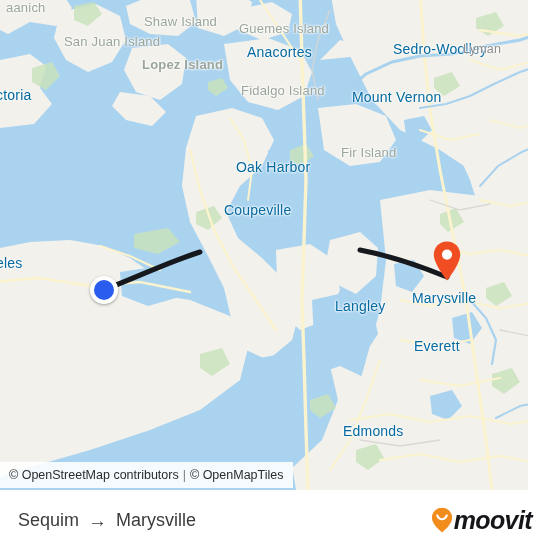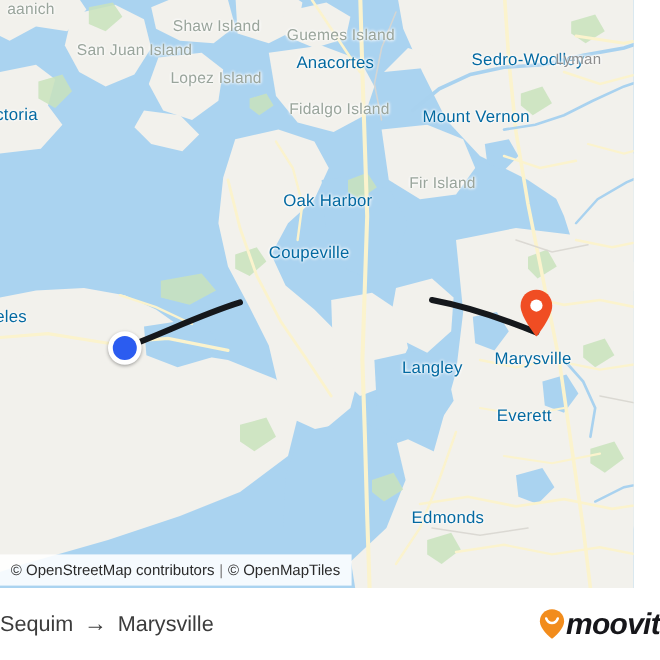--- a/index.html
+++ b/index.html
@@ -64,21 +64,21 @@
     display:flex;align-items:center;
     padding:0 10px 0 9px;
     font-size:12.5px;color:#2b2b2b;white-space:nowrap;
   }
   .attrib .sep{margin:0 4px;color:#7d7d7d;}
 
   
   .footer{
     position:absolute;left:0;top:490px;width:550px;height:60px;
     background:#ffffff;display:flex;align-items:center;
-    padding:0 0;box-sizing:border-box;
+    padding:0 18px;box-sizing:border-box;
   }
   .trip{display:flex;align-items:center;font-size:18px;color:#3c3c3c;}
   .trip .arrow{margin:0 9px;font-size:19px;color:#3c3c3c;line-height:1;}
   .brand{margin-left:auto;display:flex;align-items:center;}
   .brand .word{
     font-size:25px;font-weight:bold;color:#16161a;letter-spacing:-.6px;
     margin-left:1px;line-height:1;font-style:italic;
   }
 </style>
 </head>
@@ -214,21 +214,21 @@
     </svg>
 
     <div>
       <span class="maplabel island" style="left:6px;top:0px;">aanich</span>
       <span class="maplabel island" style="left:128px;top:14px;margin-left:16px;">Shaw Island</span>
       <span class="maplabel island" style="left:239px;top:21px;">Guemes Island</span>
       <span class="maplabel big" style="left:247px;top:44px;">Anacortes</span>
       <span class="maplabel big" style="left:381px;top:41px;margin-left:12px;">Sedro-Woolley</span>
       <span class="maplabel" style="left:463px;top:42px;">Lyman</span>
       <span class="maplabel island" style="left:64px;top:34px;">San Juan Island</span>
-      <span class="maplabel island" style="left:142px;top:57px;">Lopez Island</span>
+      <span class="maplabel island" style="left:142px;top:57px;font-weight:bold;">Lopez Island</span>
       <span class="maplabel island" style="left:241px;top:83px;">Fidalgo Island</span>
       <span class="maplabel big" style="left:352px;top:89px;">Mount Vernon</span>
       <span class="maplabel big" style="left:-4px;top:87px;">ctoria</span>
       <span class="maplabel island" style="left:341px;top:145px;">Fir Island</span>
       <span class="maplabel big" style="left:236px;top:159px;">Oak Harbor</span>
       <span class="maplabel big" style="left:224px;top:202px;">Coupeville</span>
       <span class="maplabel big" style="left:-4px;top:255px;">eles</span>
       <span class="maplabel big" style="left:412px;top:290px;">Marysville</span>
       <span class="maplabel big" style="left:335px;top:298px;">Langley</span>
       <span class="maplabel big" style="left:414px;top:338px;">Everett</span>

